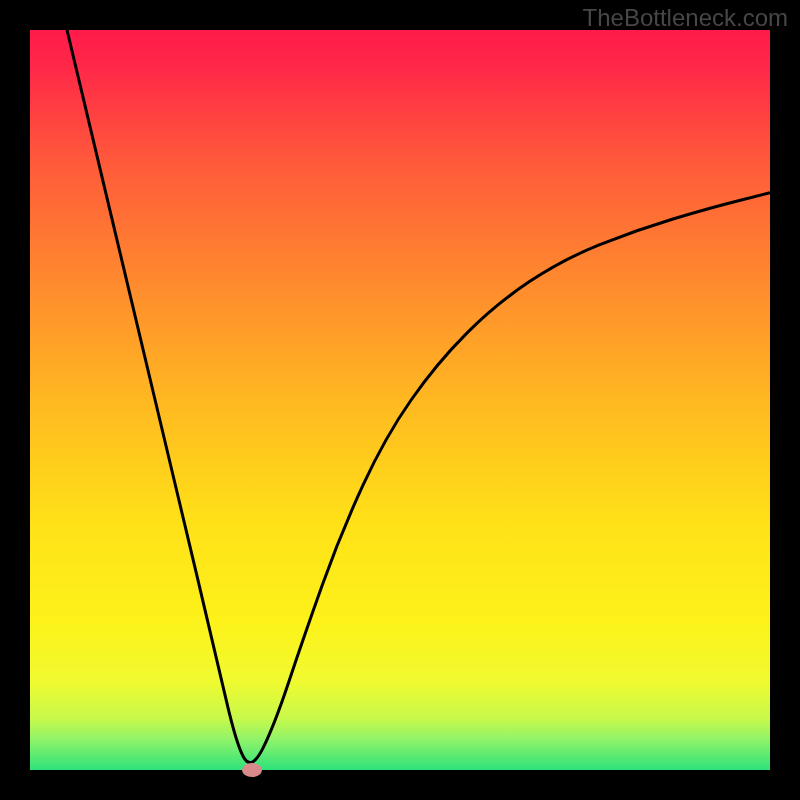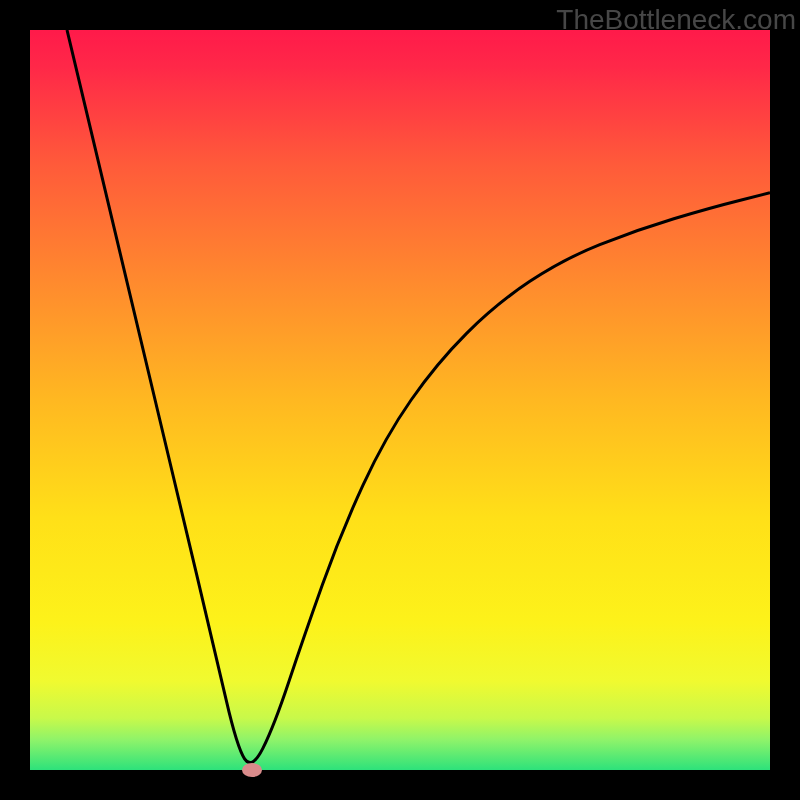--- a/index.html
+++ b/index.html
@@ -27,23 +27,23 @@
       #fdf21a 80%,
       #f0fa30 88%,
       #c8f94a 93%,
       #8df36a 96%,
       #2de27b 100%
     );
   }
   .watermark {
     position: absolute;
     top: 4px;
-    right: 4px;
+    right: 12px;
     color: #474747;
-    font-size: 28px;
+    font-size: 24px;
     font-weight: 500;
     font-family: Arial, Helvetica, sans-serif;
     letter-spacing: 0px;
   }
   svg.curve {
     position: absolute;
     left: 0;
     top: 0;
     width: 740px;
     height: 740px;

